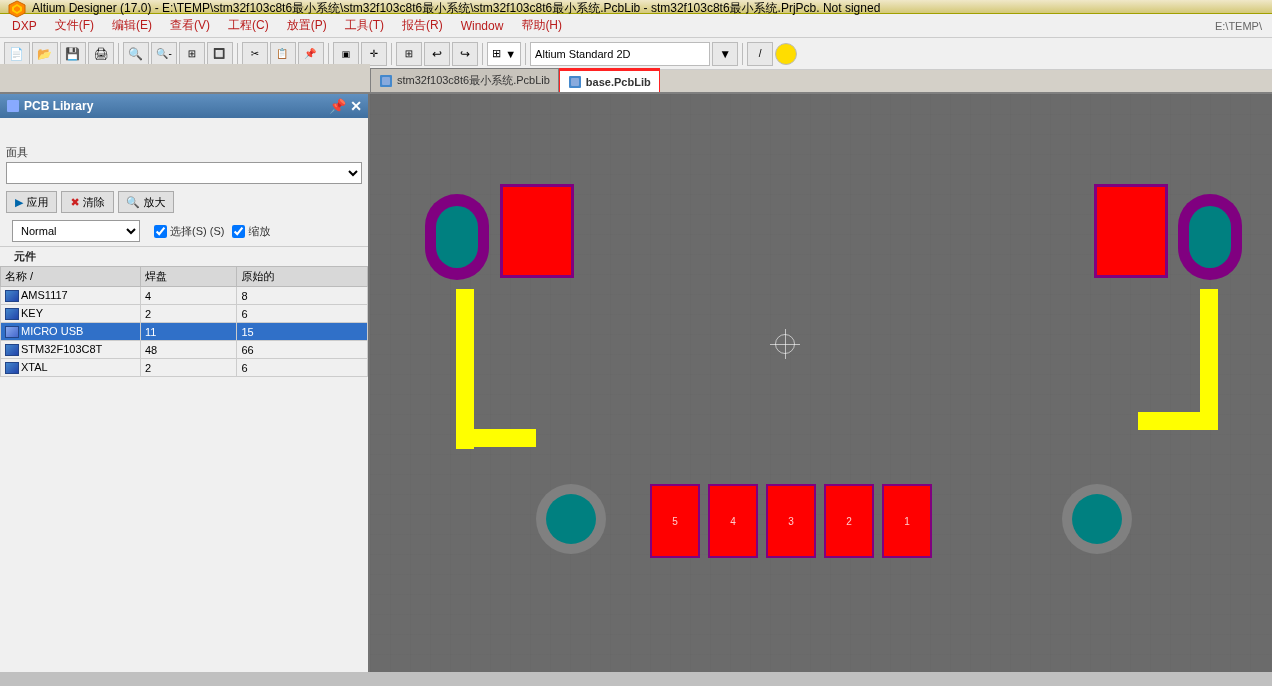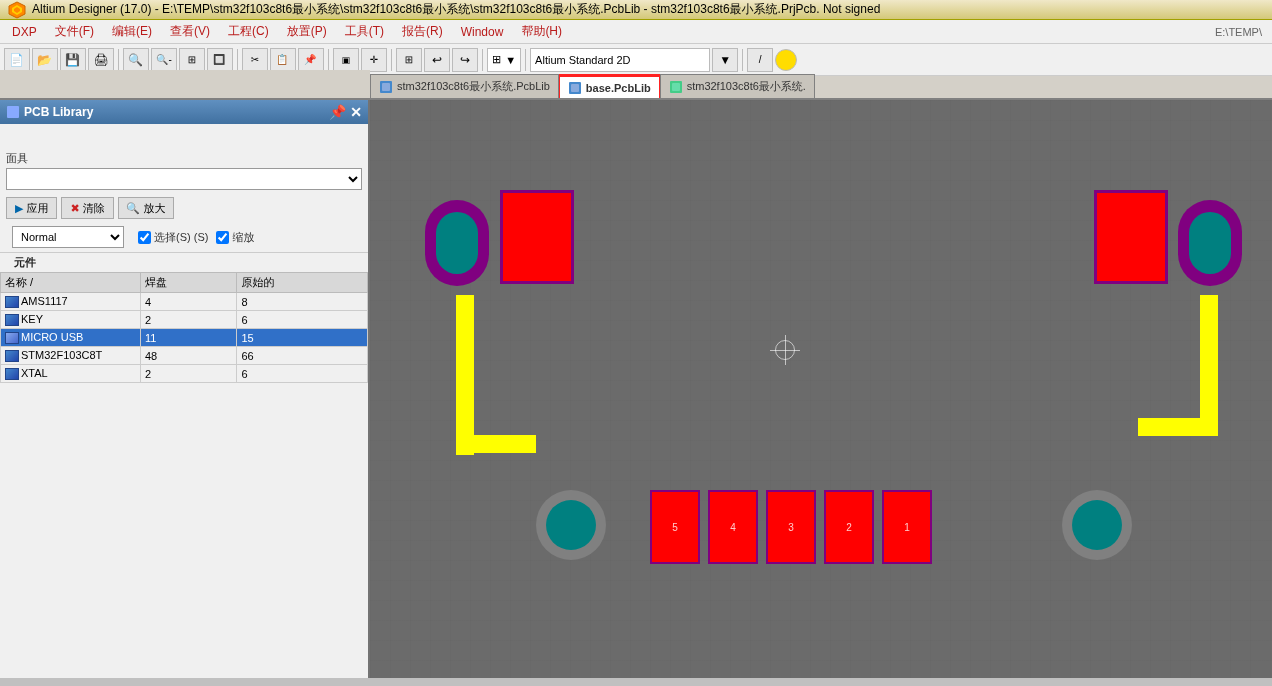--- a/index.html
+++ b/index.html
@@ -1,19 +1,19 @@
 <!DOCTYPE html>
 <html><head>
   <meta charset="utf-8">
   <style>
     * { margin: 0; padding: 0; box-sizing: border-box; }
     body { width: 1272px; height: 686px; overflow: hidden; font-family: 'Microsoft YaHei', Arial, sans-serif; font-size: 12px; background: #c0c0c0; }
 
     
-    #title-bar { height: 20px; background: linear-gradient(to bottom, #f0e8c8, #d4c878); display: flex; align-items: center; padding: 0 8px; border-bottom: 1px solid #a0a000; }
+    #title-bar { height: 14px; background: linear-gradient(to bottom, #f0e8c8, #d4c878); display: flex; padding: 0 8px; border-bottom: 1px solid #a0a000; }
     #title-bar .logo { width: 18px; height: 18px; margin-right: 6px; }
 
     
     #menu-bar { height: 24px; background: #f0f0f0; display: flex; align-items: center; padding: 0 4px; border-bottom: 1px solid #ccc; gap: 2px; }
     .menu-item { padding: 2px 8px; font-size: 12px; cursor: pointer; color: #b91c1c; }
 
     
     #toolbar { height: 32px; background: #f0f0f0; display: flex; align-items: center; padding: 0 4px; border-bottom: 1px solid #ccc; gap: 2px; }
     .tb-btn { width: 26px; height: 24px; background: #e8e8e8; border: 1px solid #bbb; cursor: pointer; display: flex; align-items: center; justify-content: center; font-size: 12px; }
     .tb-sep { width: 1px; height: 22px; background: #bbb; margin: 0 2px; }
@@ -32,21 +32,21 @@
     .panel-label { font-size: 11px; color: #333; margin-bottom: 2px; }
     .panel-select { width: 100%; height: 22px; border: 1px solid #999; background: white; font-size: 11px; }
 
     .panel-toolbar { display: flex; align-items: center; gap: 4px; padding: 3px 6px; }
     .panel-btn { height: 22px; padding: 0 8px; background: #e0e0e0; border: 1px solid #aaa; cursor: pointer; font-size: 11px; display: flex; align-items: center; gap: 3px; }
 
     .panel-options { display: flex; align-items: center; gap: 8px; padding: 2px 6px; }
     .panel-options label { font-size: 11px; color: #333; display: flex; align-items: center; gap: 3px; cursor: pointer; }
 
     .view-select-wrap { padding: 2px 6px; }
-    .view-select { height: 22px; width: 112px; border: 1px solid #999; background: white; font-size: 11px; padding: 0 4px; cursor: pointer; }
+    .view-select { height: 22px; width: 128px; border: 1px solid #999; background: white; font-size: 11px; padding: 0 4px; cursor: pointer; }
 
     .components-header { padding: 2px 14px; font-size: 11px; font-weight: bold; color: #222; border-top: 1px solid #ccc; }
 
     .comp-table { width: 100%; border-collapse: collapse; margin: 0; }
     .comp-table th { background: #d8d8d8; border: 1px solid #bbb; padding: 2px 4px; font-size: 11px; font-weight: normal; text-align: left; }
     .comp-table td { border: 1px solid #ccc; padding: 2px 4px; font-size: 11px; }
     .comp-table tr.selected td { background: #3070c8; color: white; }
     .comp-icon { display: inline-block; width: 14px; height: 12px; background: linear-gradient(135deg, #4488cc, #2244aa); border: 1px solid #224488; margin-right: 2px; vertical-align: middle; }
 
     
@@ -159,27 +159,20 @@
 
     <div class="tab active" style="background:white; border-top:3px solid #ff2222; border-left:1px solid #ff2222; border-right:1px solid #ff2222;">
       <svg width="14" height="14">
           <rect x="1" y="1" width="12" height="12" fill="#4488cc" rx="1"></rect>
           <rect x="3" y="3" width="8" height="8" fill="#88aadd" rx="1"></rect>
         </svg>
       <span>base.PcbLib</span>
     </div>
 
 
-    <div class="tab" style="background:#c8c4bc;">
-      <svg width="14" height="14">
-          <rect x="1" y="1" width="12" height="12" fill="#44cc88" rx="1"></rect>
-          <rect x="3" y="3" width="8" height="8" fill="#66ddaa" rx="1"></rect>
-        </svg>
-      <span>stm32f103c8t6最小系统.</span>
-    </div>
   </div>
 
   <div style="display:flex; flex:1; overflow:hidden;">
 
     <div id="pcb-panel">
 
       <div id="pcb-panel-header">
         <svg width="14" height="14">
             <rect x="1" y="1" width="12" height="12" fill="#88aaff" rx="1"></rect>
           </svg>

